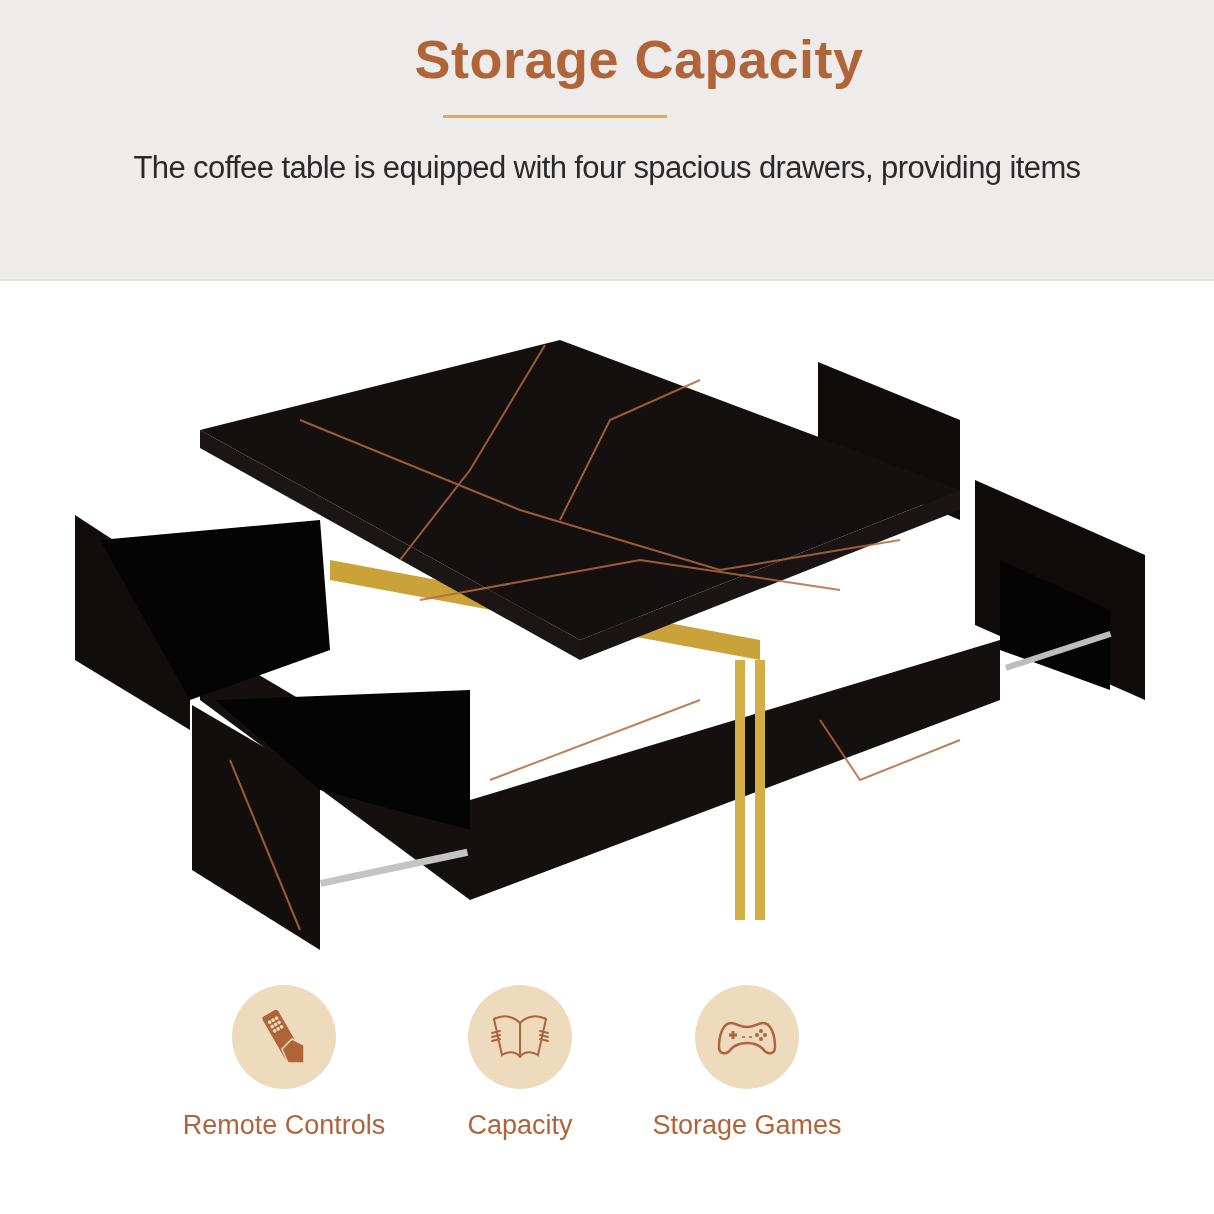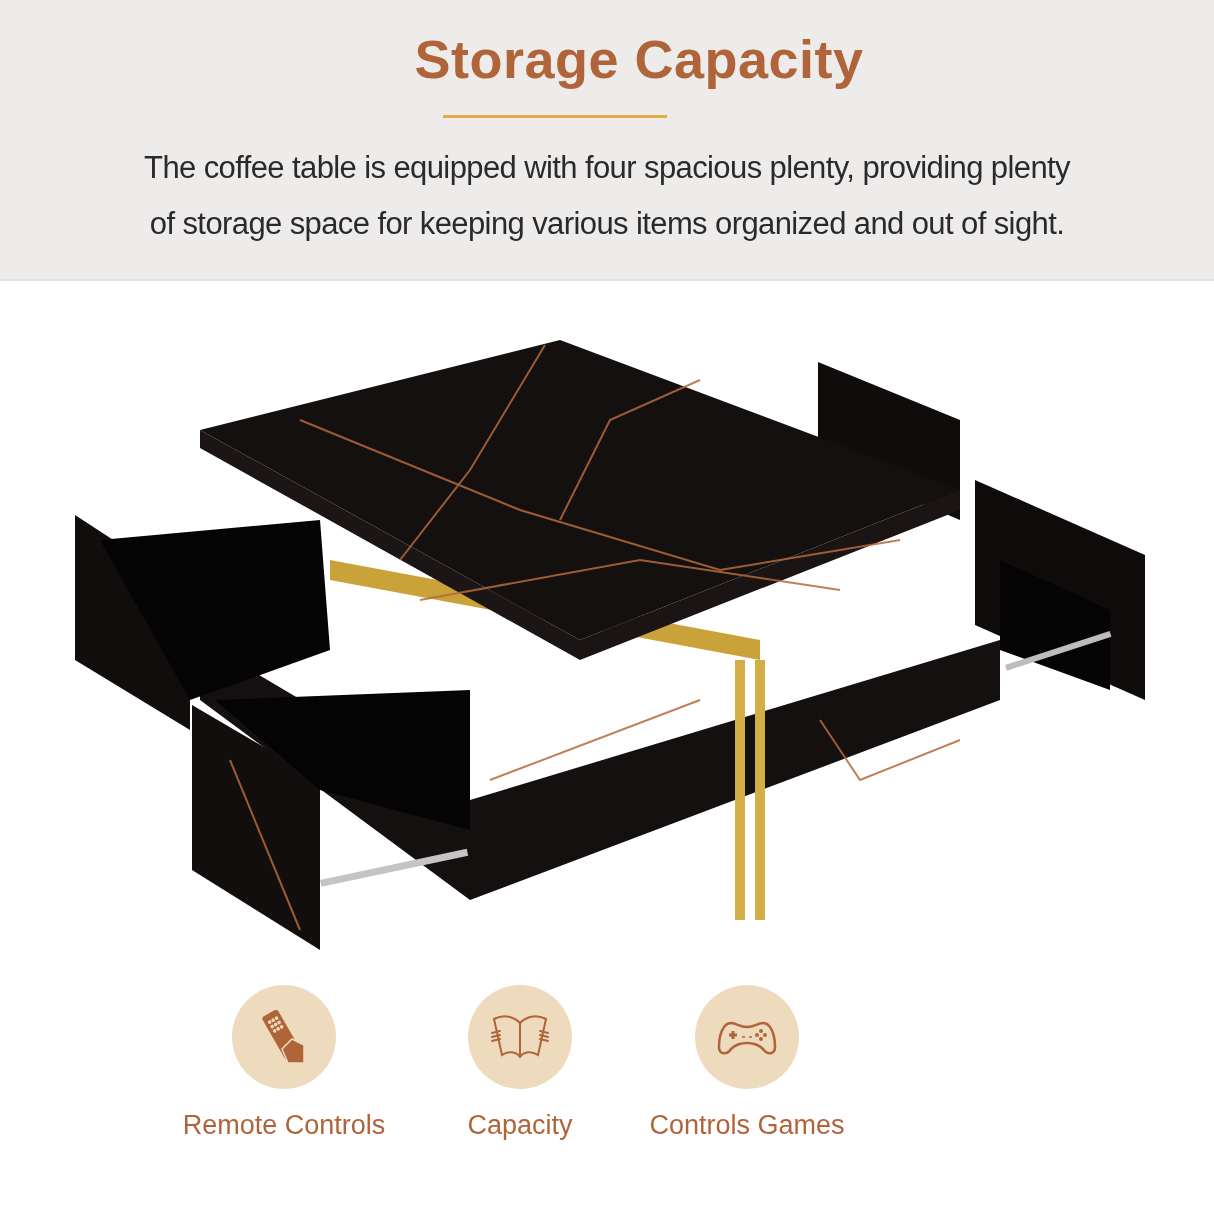--- a/index.html
+++ b/index.html
@@ -20,22 +20,21 @@
   .circle svg { width:64px; height:64px; }
   .flabel { margin-top:18px; font-size:27px; line-height:36px; color:#b0643a; }
 </style>
 </head>
 <body>
 
 <div class="header">
   <div class="title">Storage Capacity</div>
   <div class="title-rule"></div>
   <div class="desc">
-    <div>The coffee table is equipped with four spacious plenty, providing plenty</div>
-    <div>of storage space for keeping various items organized and out of sight.</div>
+    <div>The coffee table is equipped with four spacious drawers, providing items</div>
   </div>
 </div>
 
 <div class="product">
   <svg width="1100" height="640" viewBox="60 340 1100 640">
 
     <polygon points="818,362 960,420 960,520 818,460" fill="#100c0c"></polygon>
 
     <polygon points="975,480 1145,555 1145,700 975,625" fill="#0f0b0b"></polygon>
     <polygon points="1000,560 1110,610 1110,690 1000,650" fill="#050404"></polygon>
@@ -116,16 +115,16 @@
         <path d="M14,30 L22,30 M18,26 L18,34" stroke="#b0643a" stroke-width="3"></path>
         <path d="M27,32 L30,32 M34,32 L37,32" stroke="#b0643a" stroke-width="1.5"></path>
         <g fill="#b0643a">
             <circle cx="46" cy="26" r="2"></circle>
             <circle cx="42" cy="30" r="2"></circle>
             <circle cx="50" cy="30" r="2"></circle>
             <circle cx="46" cy="34" r="2"></circle>
           </g>
       </svg>
     </div>
-    <div class="flabel">Controls Games</div>
+    <div class="flabel">Storage Games</div>
   </div>
 
 </div>
 
 </body></html>

